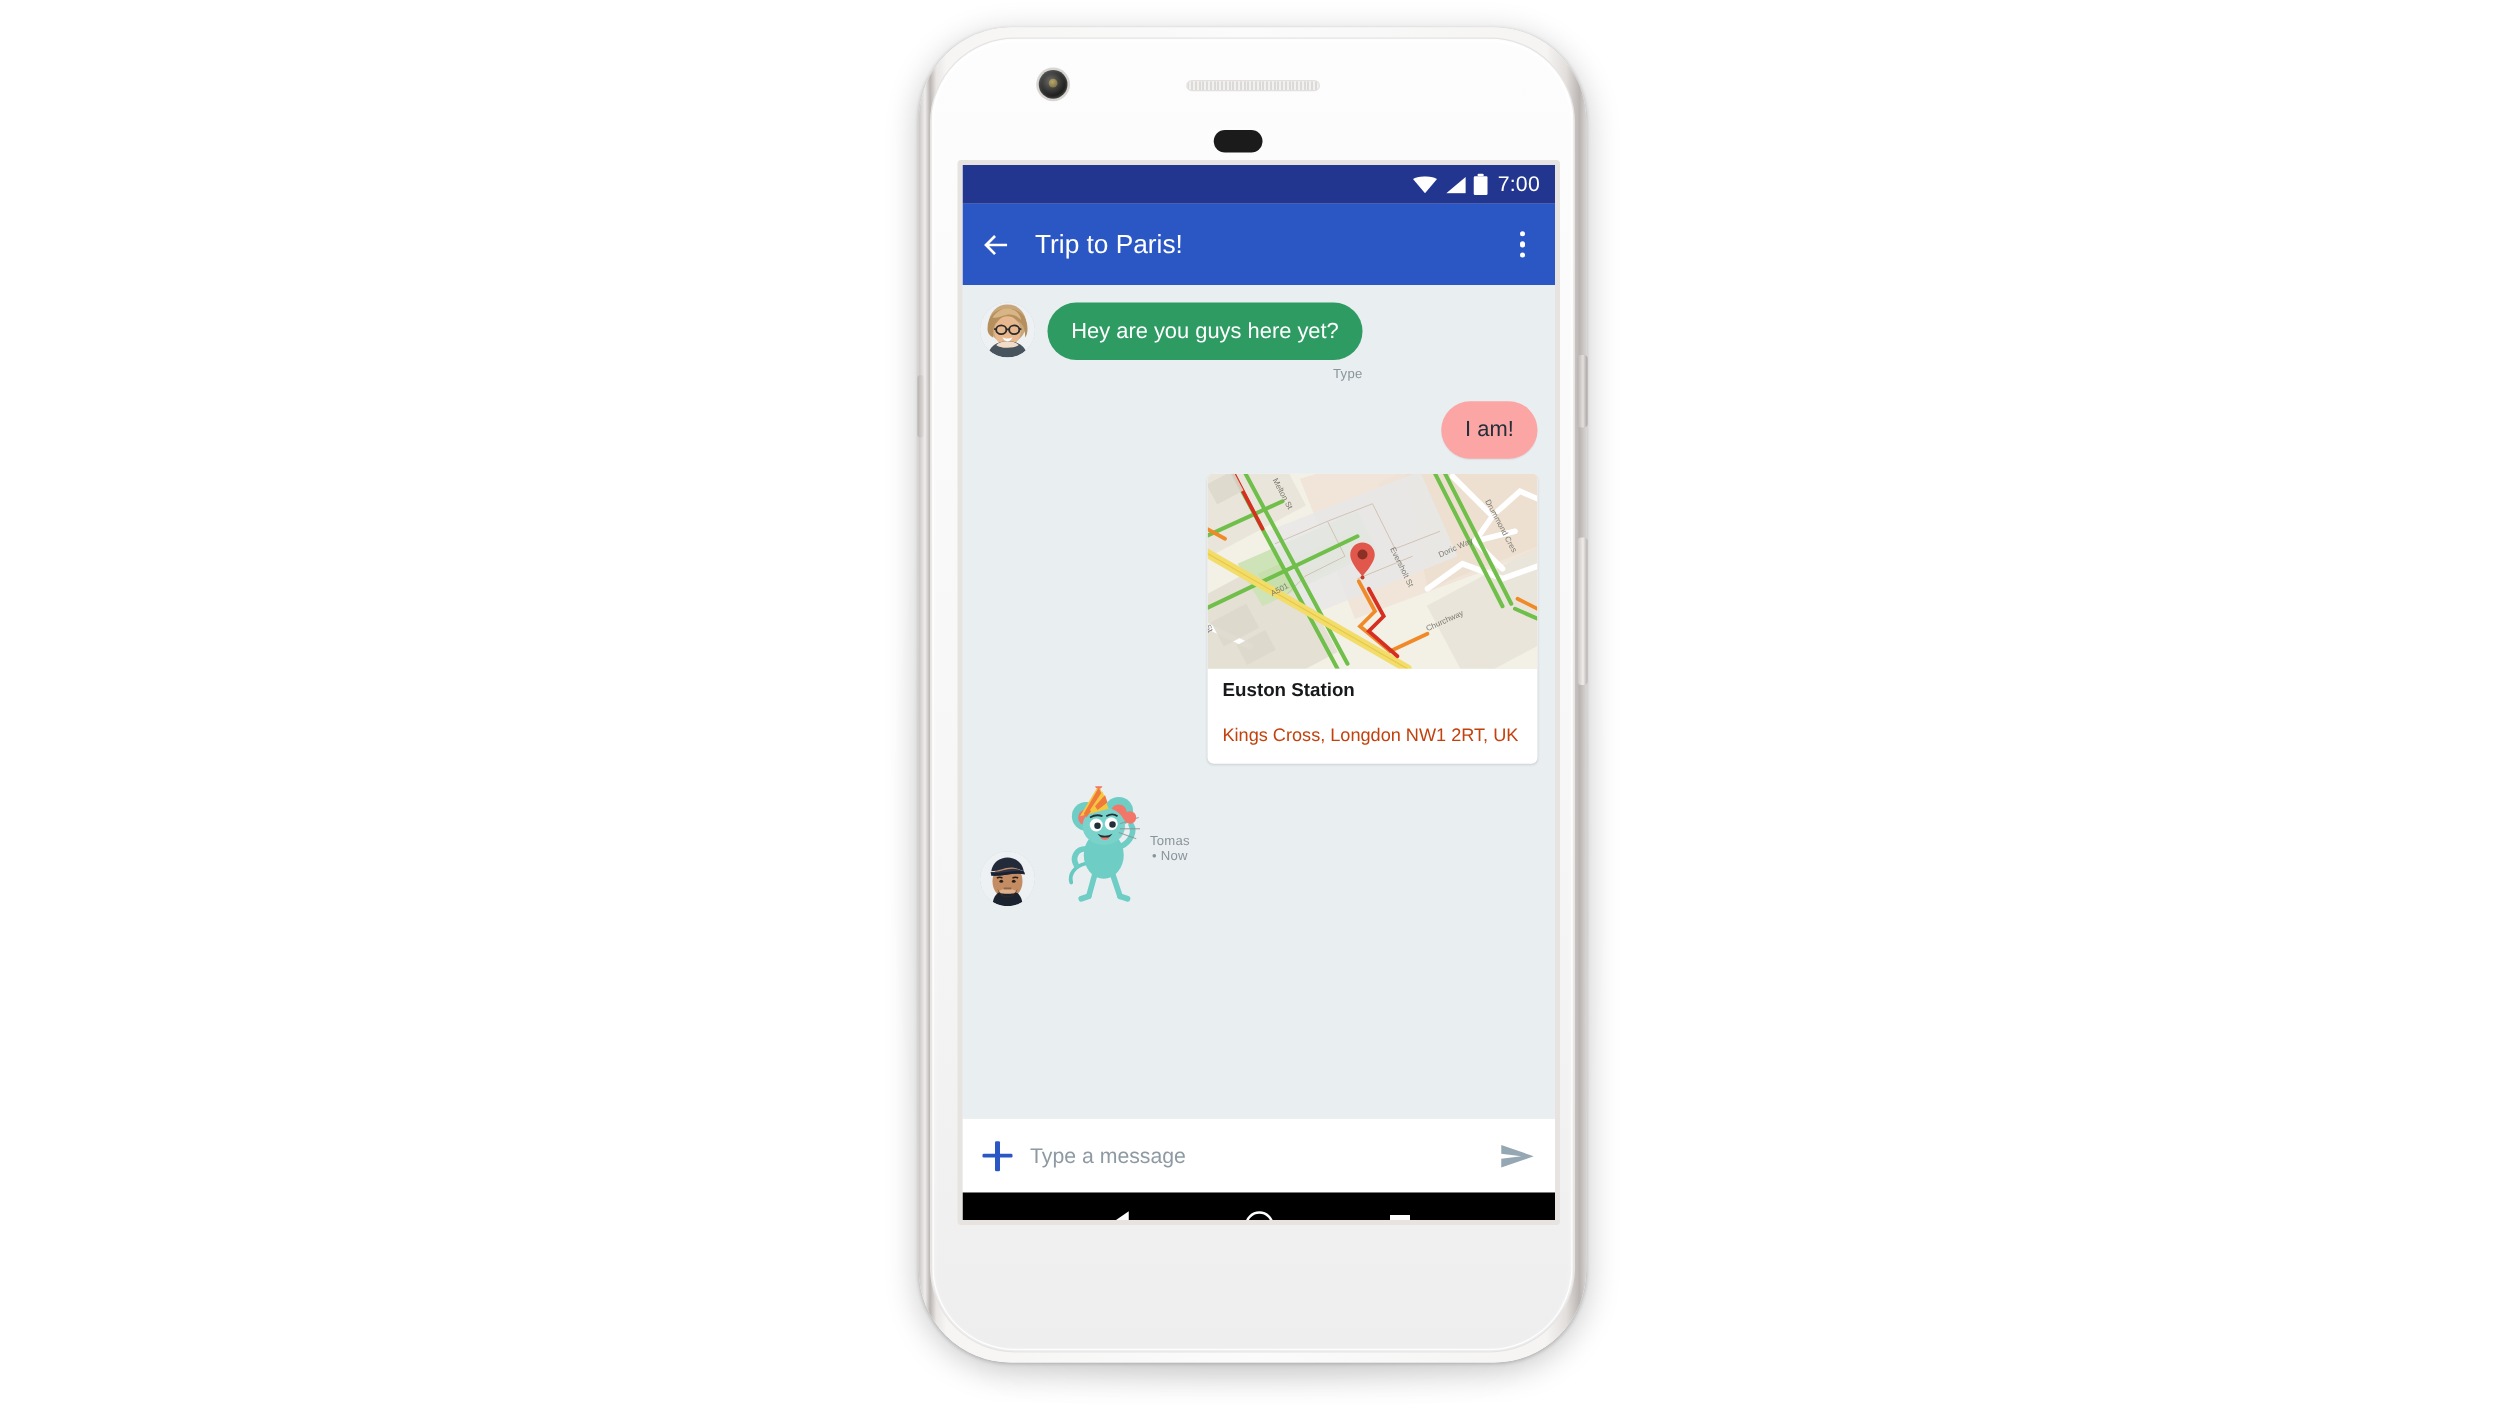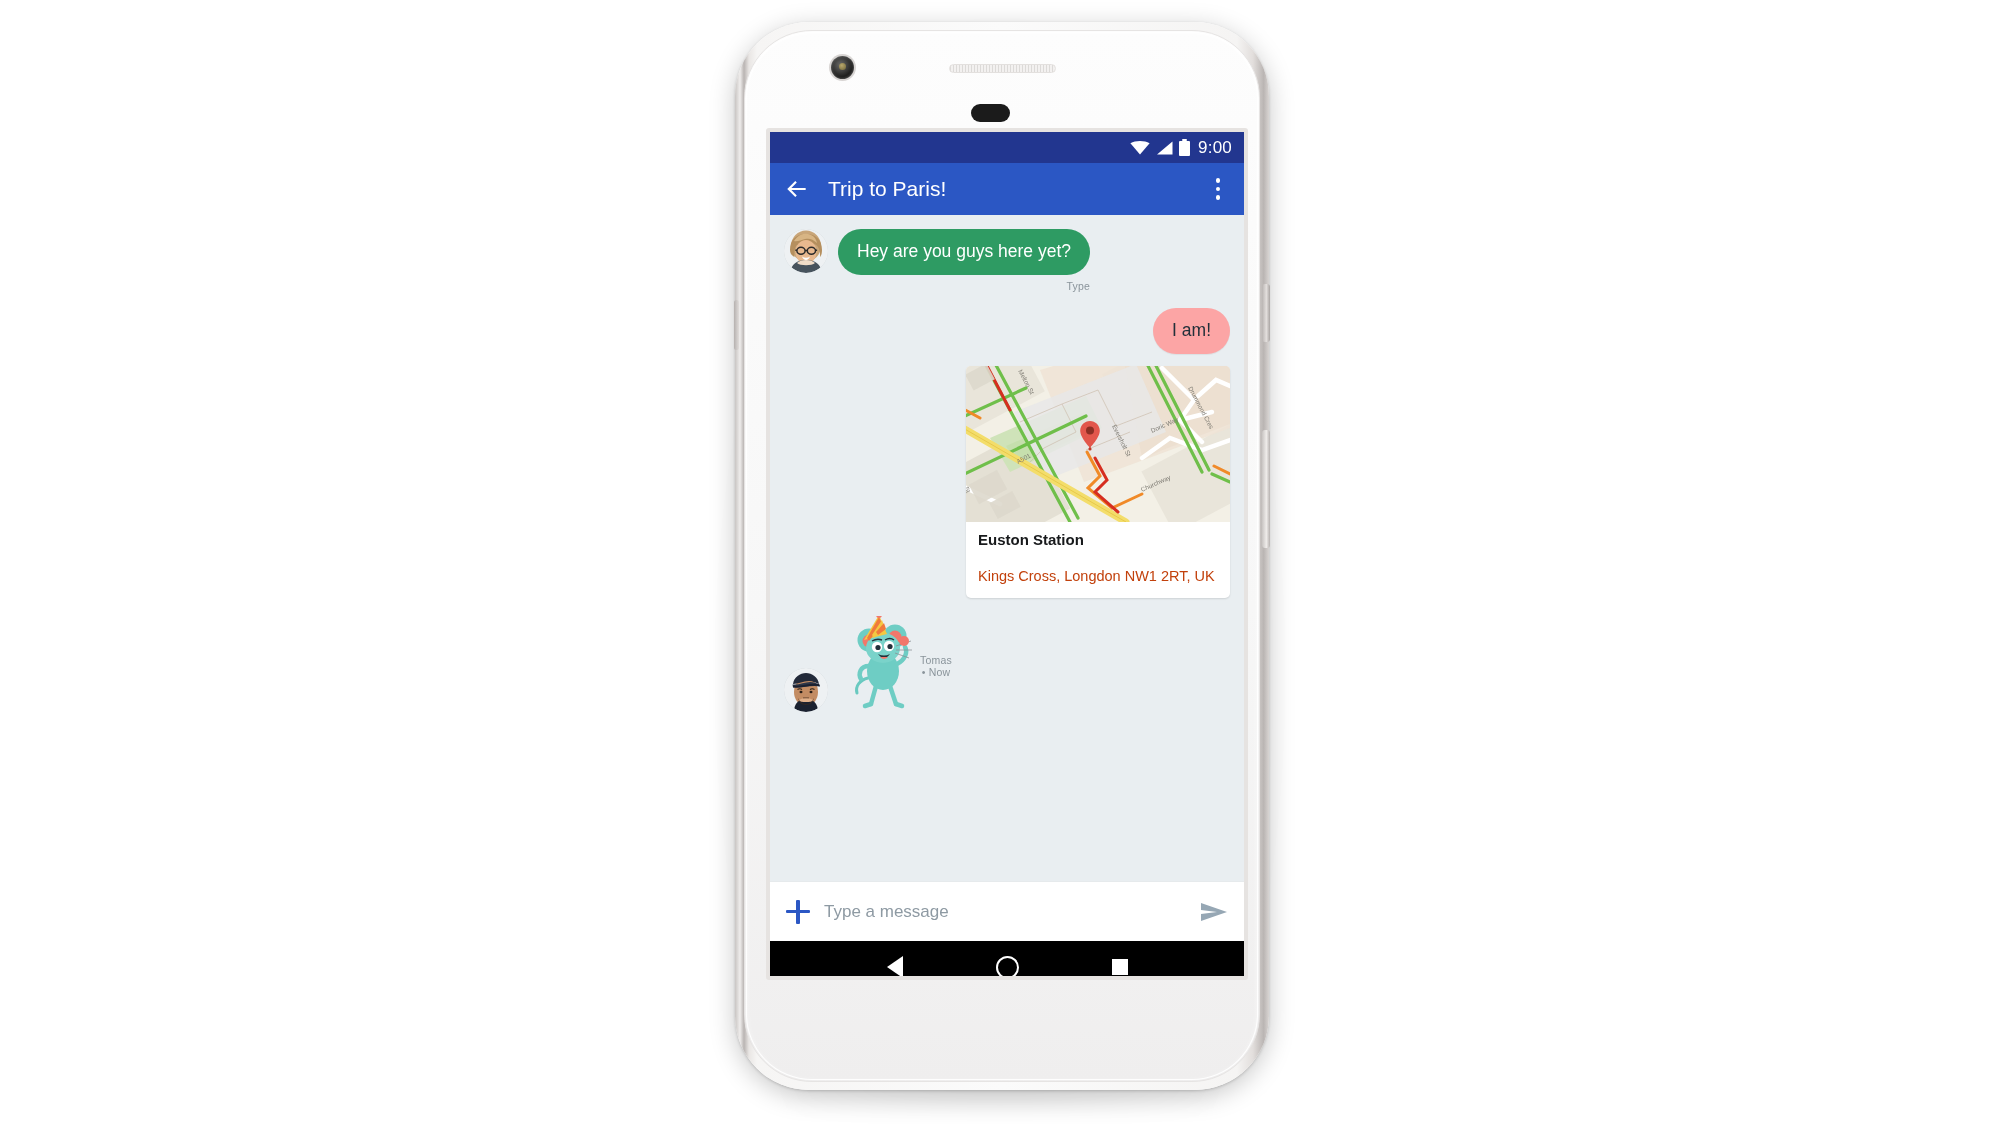--- a/index.html
+++ b/index.html
@@ -92,21 +92,21 @@
   .ic-wifi{ width:20px; height:14px; position:relative; }
   .ic-wifi svg{ display:block; }
   .ic-signal{ width:17px; height:14px; }
   .ic-batt{ width:11px; height:17px; position:relative; }
   .ic-batt .cap{ position:absolute; left:3px; top:0; width:5px; height:2px; background:#fff; border-radius:1px;}
   .ic-batt .body{ position:absolute; left:0; top:2px; width:11px; height:15px; background:#fff; border-radius:1px;}
   .st-time{ color:#fff; font-size:17px; font-weight:500; letter-spacing:.2px; margin-left:2px; }
 
   
   .appbar{
-    height:52px; background:#2b57c4; display:flex; align-items:center;
+    height:65px; background:#2b57c4; display:flex; align-items:center;
     padding:0 14px; gap:18px;
   }
   .back-btn{ width:26px; height:26px; cursor:pointer; flex:0 0 auto;}
   .appbar-title{
     color:#fff; font-size:21px; font-weight:400; flex:1 1 auto;
     white-space:nowrap; overflow:hidden; text-overflow:ellipsis;
   }
   .overflow-btn{ width:24px; height:26px; display:flex; flex-direction:column;
     align-items:center; justify-content:center; gap:4px; cursor:pointer; flex:0 0 auto;}
   .overflow-btn i{ width:4.5px; height:4.5px; border-radius:50%; background:#fff; display:block;}
@@ -215,21 +215,21 @@
       </span>
       <span class="ic-signal">
         <svg viewBox="0 0 17 14" width="17" height="14">
             <path d="M16.5 0.5v13H1z" fill="#fff"></path>
           </svg>
       </span>
       <span class="ic-batt">
         <span class="cap"></span>
           <span class="body"></span>
       </span>
-      <span class="st-time">9:00</span>
+      <span class="st-time">7:00</span>
     </div>
 
     <div class="appbar">
       <span class="back-btn">
         <svg viewBox="0 0 24 24" width="26" height="26">
           <path d="M20 11H6.8l5-5L10.4 4.6 3 12l7.4 7.4L11.8 18l-5-5H20z" fill="#fff"></path>
         </svg>
       </span>
       <span class="appbar-title">Trip to Paris!</span>
       <span class="overflow-btn">

